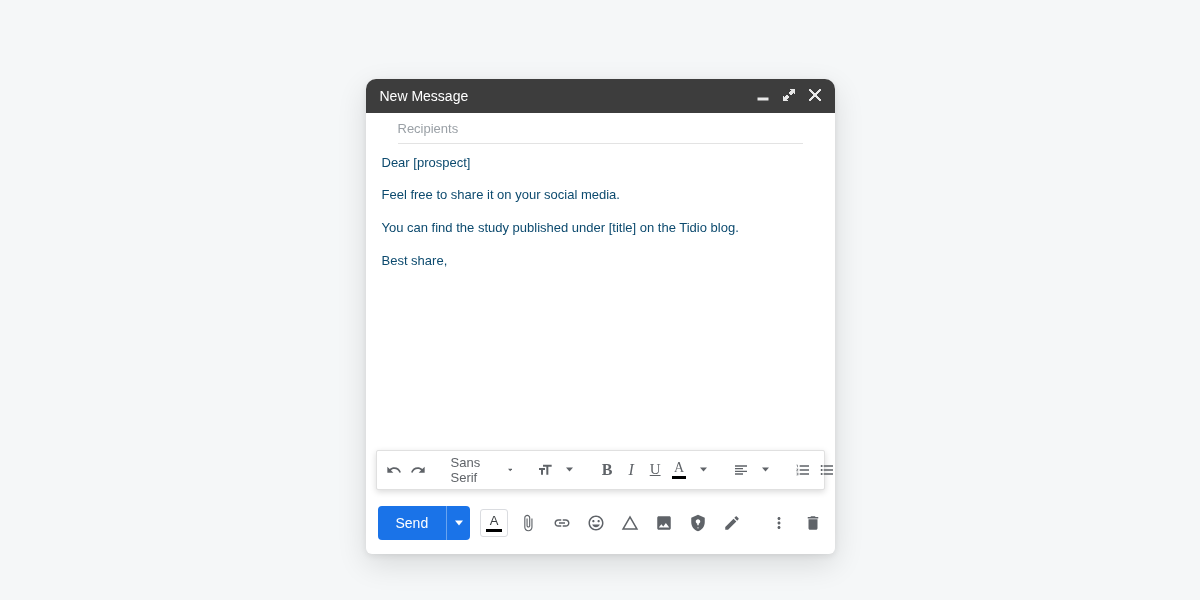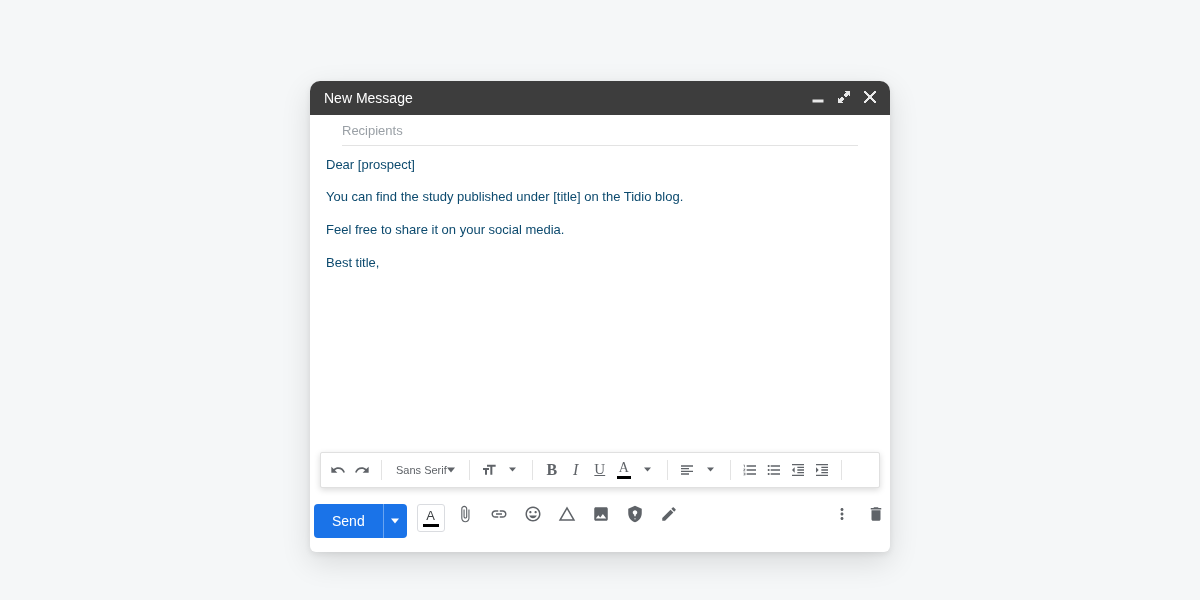--- a/index.html
+++ b/index.html
@@ -7,21 +7,21 @@
     width: 1200px;
     height: 600px;
     background: #f5f7f8;
     font-family: Arial, Helvetica, sans-serif;
     display: flex;
     align-items: center;
     justify-content: center;
     overflow: hidden;
   }
   .compose-window {
-    width: 580px;
+    width: 469px;
     background: #fff;
     border-radius: 10px 10px 6px 6px;
     box-shadow: 0 10px 30px rgba(0,0,0,0.12), 0 2px 6px rgba(0,0,0,0.08);
     overflow: hidden;
     margin-top: 32px;
   }
   .title-bar {
     background: #3d3d3d;
     color: #fff;
     display: flex;
@@ -70,29 +70,29 @@
     align-items: center;
     justify-content: center;
     color: #5f6368;
     cursor: pointer;
     border-radius: 2px;
     font-size: 14px;
   }
   .tb-btn svg { width: 16px; height: 16px; fill: #5f6368; }
   .tb-caret svg { width: 7px; height: 7px; fill: #5f6368; }
   .font-select {
-    display: flex; align-items: center; gap: 0;
-    color: #5f6368; font-size: 11px; padding: 0 6px;
+    display: flex; align-items: center; gap: 24px;
+    color: #5f6368; font-size: 13px; padding: 0 6px;
     cursor: pointer;
   }
   .font-select svg { width: 8px; height: 8px; fill: #5f6368; }
   .action-bar {
     display: flex;
-    align-items: flex-start;
-    padding: 8px 4px 14px;
+    align-items: center;
+    padding: 8px 12px 14px;
     gap: 10px;
   }
   .send-group {
     display: flex;
     border-radius: 4px;
     overflow: hidden;
   }
   .send-btn {
     background: #1a73e8;
     color: #fff;
@@ -160,23 +160,23 @@
       </span>
     </div>
   </div>
 
   <div class="fields">
     <div class="field">Recipients</div>
   </div>
 
   <div class="body-area">
     <p>Dear [prospect]</p>
+    <p>Feel free to share it on your social media.</p>
     <p>You can find the study published under [title] on the Tidio blog.</p>
-    <p>Feel free to share it on your social media.</p>
-    <p>Best title,</p>
+    <p>Best share,</p>
   </div>
 
   <div class="format-toolbar">
     <div class="tb-group">
       <span class="tb-btn">
         <svg viewBox="0 0 24 24">
             <path d="M12.5 8c-2.65 0-5.05.99-6.9 2.6L2 7v9h9l-3.62-3.62c1.39-1.16 3.16-1.88 5.12-1.88 3.54 0 6.55 2.31 7.6 5.5l2.37-.78C21.08 11.03 17.15 8 12.5 8z"></path>
           </svg>
       </span>
       <span class="tb-btn">

